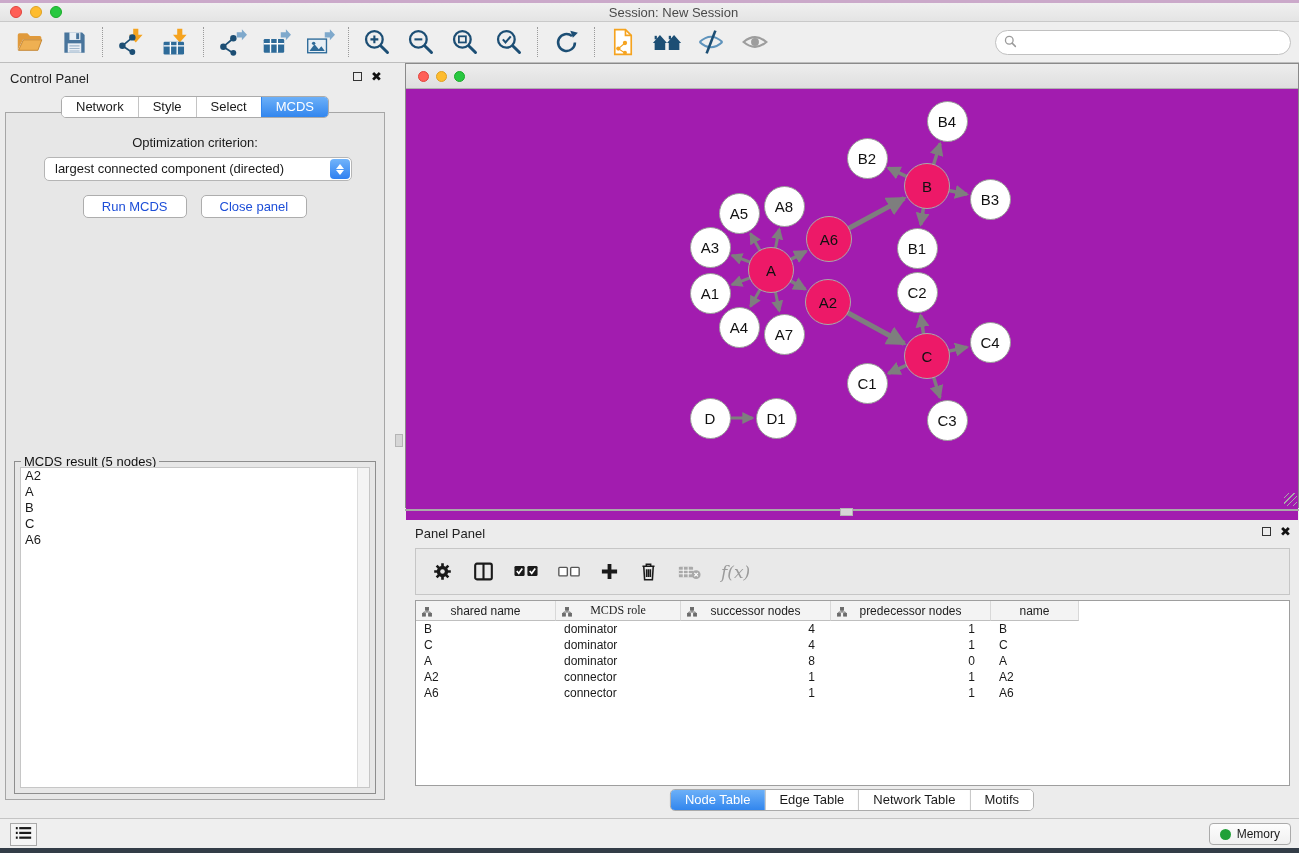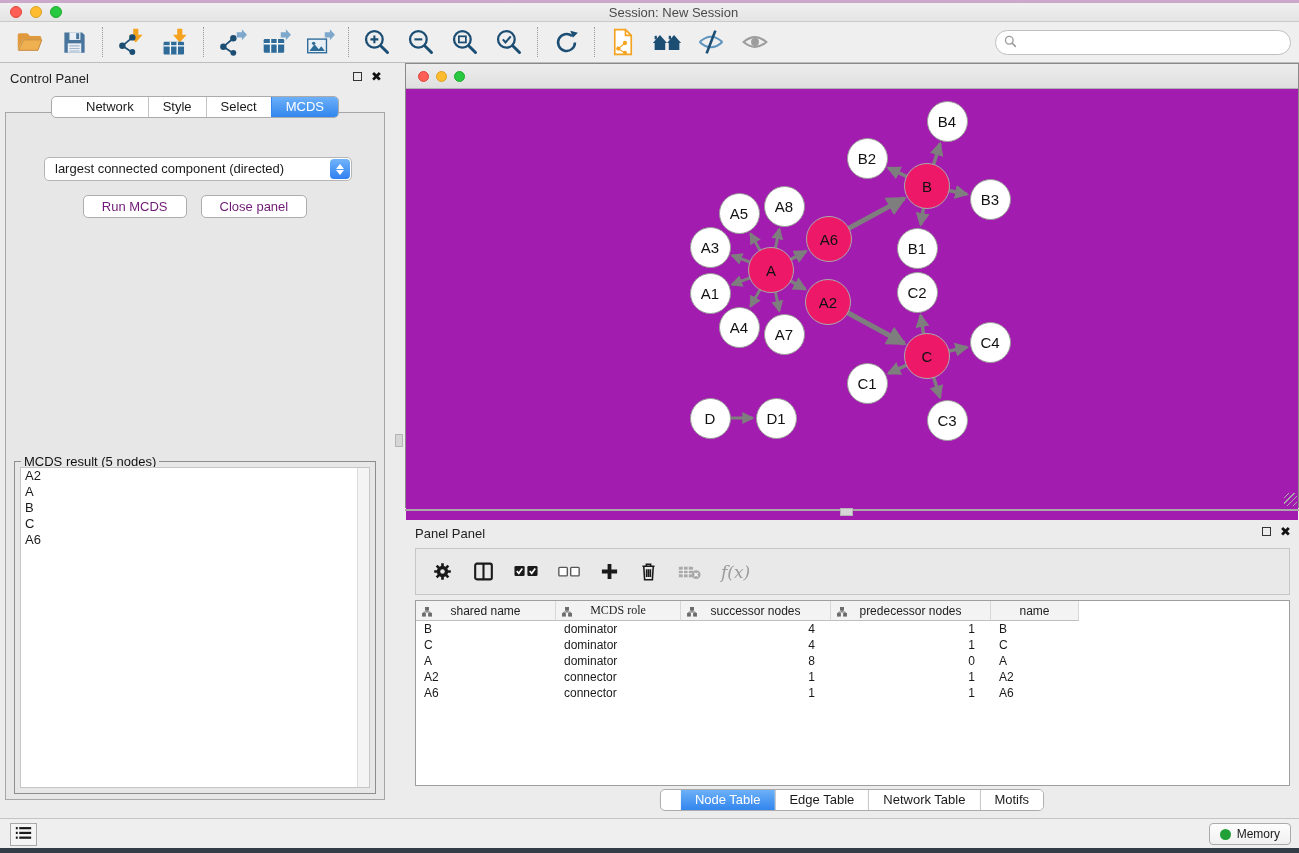--- a/index.html
+++ b/index.html
@@ -26,36 +26,36 @@
   .search-field input { border:none; outline:none; flex:1; height:20px; font-size:13px; background:transparent; font-family:inherit; }
 
   
   .control-panel { position:absolute; left:0; top:63px; width:390px; height:755px; background:#ececec; }
   .panel-head { position:relative; height:30px; }
   .panel-title { position:absolute; left:10px; top:8px; font-size:13px; color:#222; }
   .panel-btns { position:absolute; right:8px; top:8px; display:flex; gap:9px; align-items:center; }
   .float-icon { width:9px; height:9px; border:1.5px solid #333; display:inline-block; }
   .close-icon { font-weight:bold; font-size:13px; color:#111; line-height:11px; }
 
-  .seg-bar { display:flex; width:fit-content; border:1px solid #ababab; border-radius:5px; overflow:hidden; background:#fff; height:22px;padding-left:20px; }
+  .seg-bar { display:flex; width:fit-content; border:1px solid #ababab; border-radius:5px; overflow:hidden; background:#fff; height:22px; }
   .seg { padding:0 14px; line-height:20px; font-size:13px; background:#fff; border-left:1px solid #c4c4c4; color:#1a1a1a; cursor:default; white-space:nowrap; }
   .seg:first-child { border-left:none; }
   .seg.selected { background:linear-gradient(#6cb0f8,#3286ee); color:#fff; border-left-color:#3286ee; }
   #cp-tabs { position:absolute; left:50%; transform:translateX(-50%); top:33px; z-index:2; }
 
   .cp-box { position:absolute; left:5px; right:5px; top:49px; bottom:18px; border:1px solid #a6a6a6; background:#e7e7e7; }
   .opt-label { position:absolute; left:0; right:0; top:22px; text-align:center; font-size:13px; }
   .dropdown { position:absolute; left:38px; right:32px; top:44px; height:24px; background:#fff; border:1px solid #b5b5b5; border-radius:5px; }
   .dropdown .value { position:absolute; left:10px; top:3px; font-size:13px; white-space:nowrap; }
   .dropdown .stepper { position:absolute; right:1px; top:1px; bottom:1px; width:20px; border-radius:4px; background:linear-gradient(#72b4fa,#2f80f0); display:flex; flex-direction:column; align-items:center; justify-content:center; gap:1px; }
   .chev { width:0; height:0; border-left:4px solid transparent; border-right:4px solid transparent; }
   .chev.up { border-bottom:5px solid #fff; }
   .chev.down { border-top:5px solid #fff; }
   .cp-buttons { position:absolute; left:0; right:0; top:82px; display:flex; justify-content:center; gap:14px; }
-  .push-btn { background:#fff; border:1px solid #adadad; border-radius:5px; height:23px; padding:0 18px; font-size:13px; line-height:21px; color:#701a75; cursor:default; }
+  .push-btn { background:#fff; border:1px solid #adadad; border-radius:5px; height:23px; padding:0 18px; font-size:13px; line-height:21px; color:#1d4ed8; cursor:default; }
 
   .mcds-fieldset { position:absolute; left:8px; right:8px; bottom:5px; height:340px; border:1px solid #8e8e8e; }
   .mcds-fieldset legend { font-size:13px; margin-left:6px; padding:0 3px; color:#111; }
   .mcds-list { position:absolute; left:5px; right:5px; top:-2px; bottom:5px; background:#fff; border:1px solid #c6c6c6; overflow:hidden; }
   .scroll-track { position:absolute; right:0; top:0; bottom:0; width:12px; background:#f4f4f4; border-left:1px solid #dcdcdc; }
   .result-item { font-size:13px; line-height:16px; padding-left:4px; }
 
   
   .v-divider-handle { position:absolute; left:395px; top:434px; width:8px; height:13px; background:#d6d6d6; border:1px solid #b5b5b5; }
   .h-divider { position:absolute; left:405px; top:508px; right:0; height:12px; }
@@ -263,20 +263,21 @@
         <span class="close-icon">✖</span>
       </span>
     </div>
     <div class="seg-bar" id="cp-tabs">
         <div class="seg">Network</div>
         <div class="seg">Style</div>
         <div class="seg">Select</div>
         <div class="seg selected">MCDS</div>
       </div>
     <div class="cp-box">
+      <div class="opt-label">Optimization criterion:</div>
       <div class="dropdown">
         <span class="value">largest connected component (directed)</span>
         <span class="stepper">
           <span class="chev up"></span>
             <span class="chev down"></span>
         </span>
       </div>
       <div class="cp-buttons">
         <button class="push-btn">Run MCDS</button>
         <button class="push-btn">Close panel</button>

